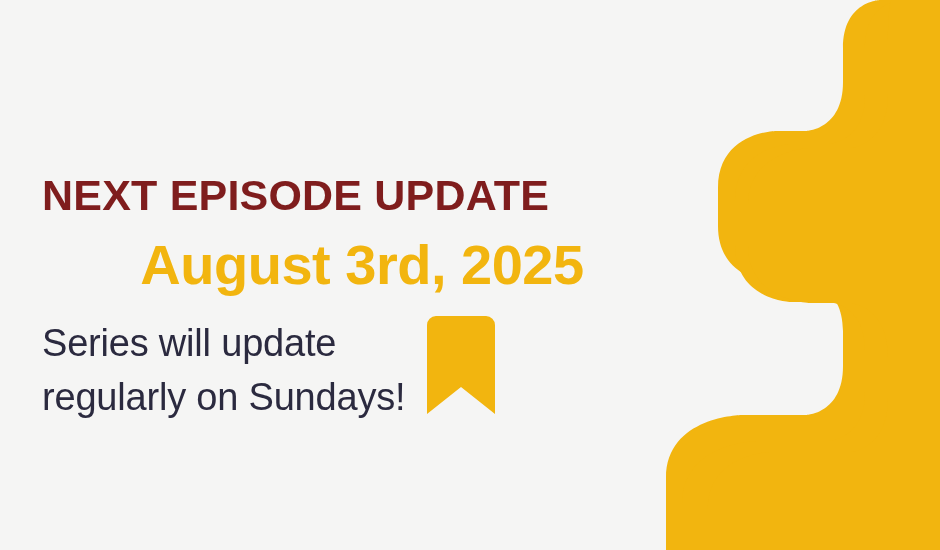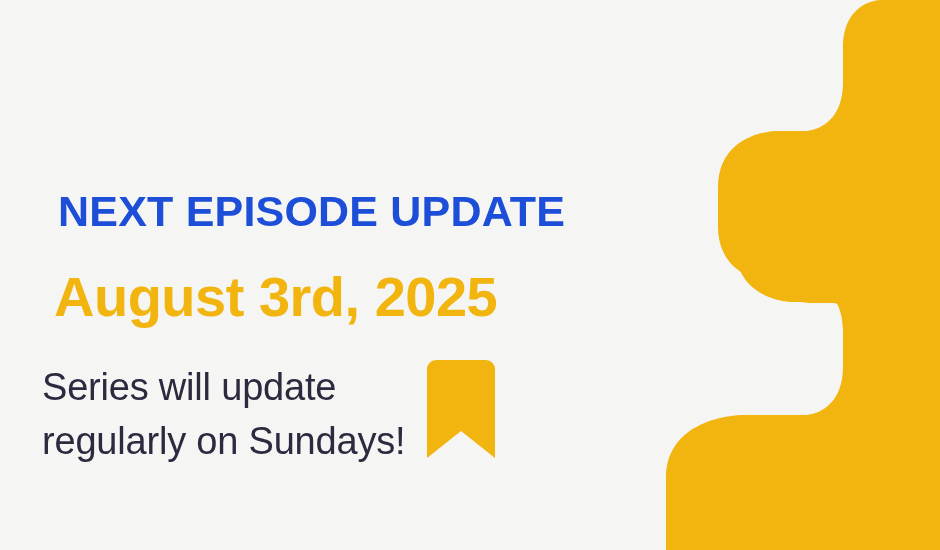--- a/index.html
+++ b/index.html
@@ -36,38 +36,39 @@
 
   
   .content {
     position: absolute;
     left: 42px;
     top: 168px;
     width: 640px;
   }
 
   .eyebrow {
-    margin: 16px;
+    margin: 0;
     font-size: 43px;
     line-height: 54px;
     font-weight: 700;
     letter-spacing: 0.2px;
-    color: #1d4ed8;
+    color: #7f1d1d;
     white-space: nowrap;
   }
 
   .headline {
-    margin: 12px;
+    margin: 0;
     padding-top: 10px;
     font-size: 56px;
     line-height: 66px;
     font-weight: 700;
     letter-spacing: -0.5px;
     color: #f2b50f;
     white-space: nowrap;
+    text-align: center;
   }
 
   .subtext-row {
     display: flex;
     align-items: flex-end;
     gap: 0px;
     padding-top: 18px;
   }
 
   .subtext {

